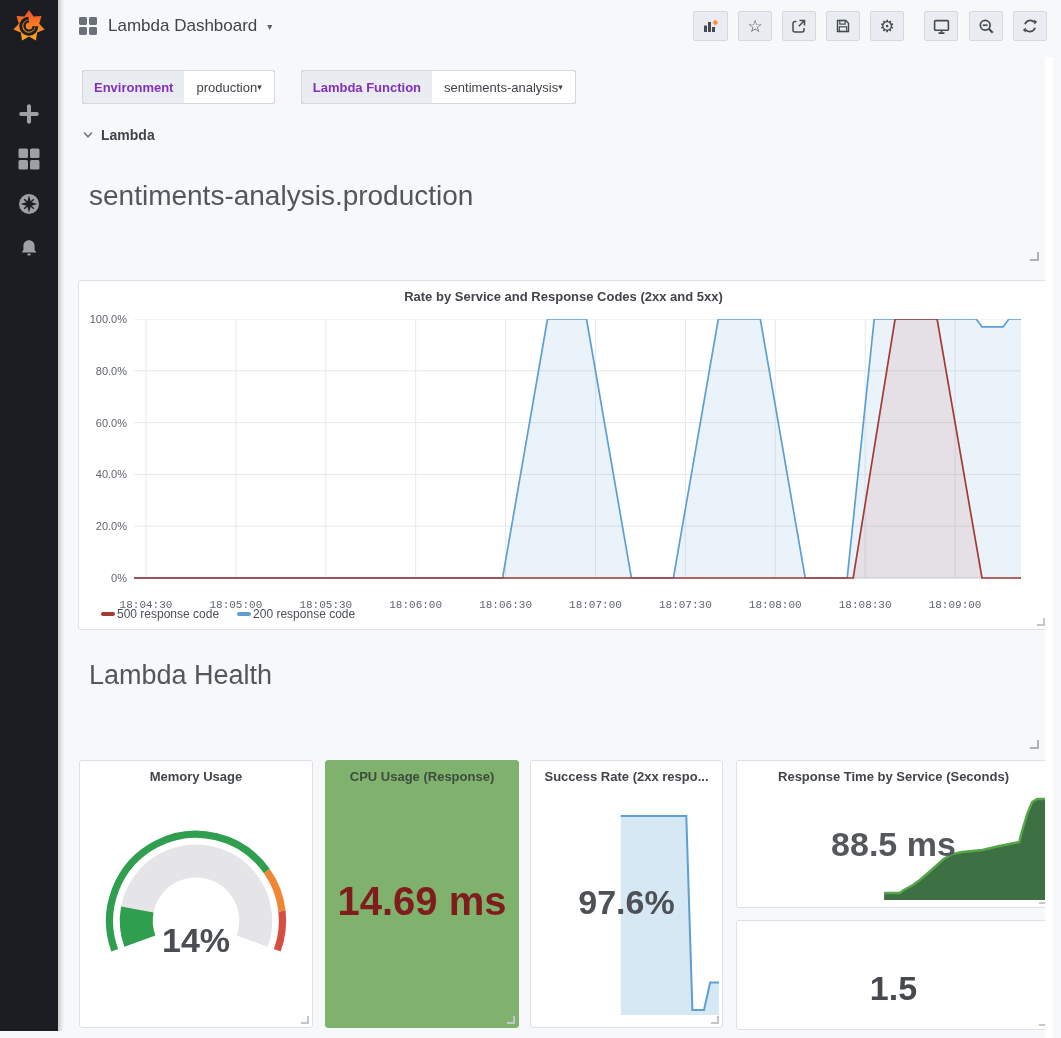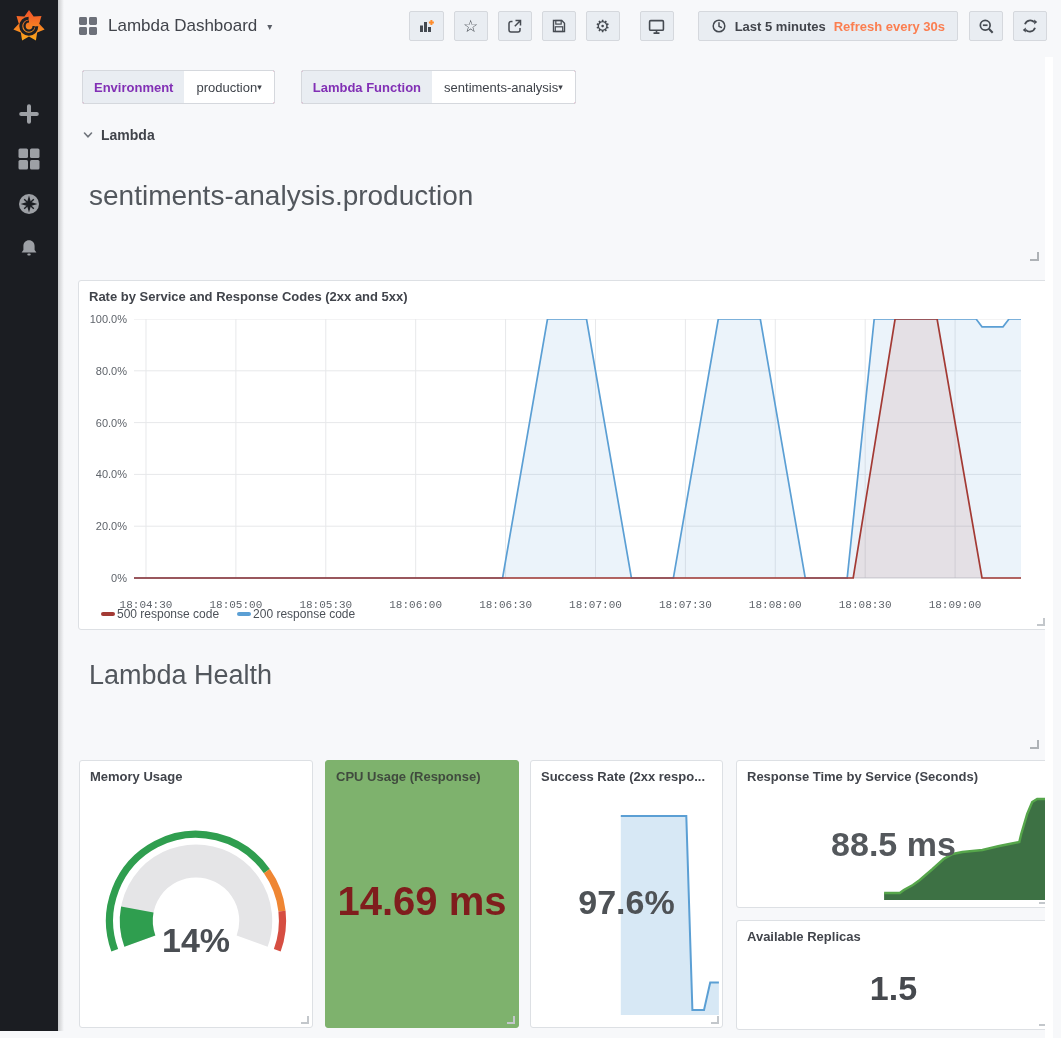--- a/index.html
+++ b/index.html
@@ -39,21 +39,21 @@
   .var-value{display:flex;align-items:center;gap:0;padding:0 12px;font-size:13px;color:#3f434a;
        cursor:pointer;background:#fff;}
   .var-value .caret{font-size:9px;color:#41444b;}
   
   .row-head{position:absolute;top:127px;left:24px;display:flex;align-items:center;gap:7px;cursor:pointer;}
   .row-title{font-weight:bold;font-size:14px;color:#41444b;}
   .dash-title{position:absolute;top:180px;left:31px;font-size:28px;font-weight:400;color:#52575d;margin:0;}
   .section-title{position:absolute;top:660px;left:31px;font-size:27px;font-weight:400;color:#52575d;margin:0;}
   
   .panel{position:absolute;background:#fff;border:1px solid #dde0e4;border-radius:3px;box-sizing:border-box;}
-  .panel-title{margin-top:8px;font-size:13px;font-weight:bold;color:#41444b;
+  .panel-title{margin-top:8px;text-align:center;font-size:13px;font-weight:bold;color:#41444b;
        white-space:nowrap;overflow:hidden;padding:0 10px;cursor:pointer;}
   .chart-panel{left:20px;top:280px;width:971px;height:350px;}
   #main-svg{position:absolute;left:55px;top:38px;}
   #y-ticks{position:absolute;left:2px;top:0;width:46px;height:350px;}
   .ytick{position:absolute;right:0;width:46px;text-align:right;font-size:11px;color:#5f646b;}
   #x-ticks{position:absolute;left:0;top:318px;width:100%;height:14px;font-family:Liberation Mono, monospace;}
   .xtick{position:absolute;transform:translateX(-50%);font-size:11px;color:#5f646b;top:0;white-space:nowrap;}
   .legend{position:absolute;left:22px;top:326px;display:flex;gap:18px;align-items:center;}
   .legend-item{display:flex;align-items:center;gap:2px;font-size:12px;color:#4c5158;cursor:pointer;}
   .legend-swatch{width:14px;height:4px;border-radius:2px;display:inline-block;}
@@ -172,28 +172,20 @@
           </div>
       </div>
 
       <div class="btn btn-monitor">
         <svg width="17" height="17" viewBox="0 0 16 16" fill="none">
           <rect x="1.5" y="2.5" width="13" height="9" rx="1" stroke="#454a51" stroke-width="1.5"></rect>
           <path d="M8 11.5 V13.8 M5.2 14.2 H10.8" stroke="#454a51" stroke-width="1.5"></path>
         </svg>
       </div>
 
-      <div class="btn timepicker">
-        <svg width="16" height="16" viewBox="0 0 16 16" fill="none">
-          <circle cx="8" cy="8" r="5.8" stroke="#454a51" stroke-width="1.5"></circle>
-          <path d="M8 4.8 V8.3 L10.4 9.5" stroke="#454a51" stroke-width="1.5" stroke-linecap="round"></path>
-        </svg>
-        <span>Last 5 minutes</span>
-        <span class="refresh-label">Refresh every 30s</span>
-      </div>
 
       <div class="btn btn-zoomout">
         <svg width="17" height="17" viewBox="0 0 16 16" fill="none">
           <circle cx="6.8" cy="6.8" r="4.6" stroke="#454a51" stroke-width="1.6"></circle>
           <path d="M10.2 10.2 L13.8 13.8" stroke="#454a51" stroke-width="2"></path>
           <path d="M4.6 6.8 H9" stroke="#454a51" stroke-width="1.6"></path>
         </svg>
       </div>
       <div class="btn btn-refresh">
         <svg width="16" height="16" viewBox="0 0 16 16" fill="none">
@@ -325,20 +317,19 @@
       <div class="panel-title">Response Time by Service (Seconds)</div>
       <svg id="response-svg" width="313" height="110">
           <polygon points="147.1,107 147.1,100.0 162.8,100.0 166.8,97.0 175.9,92.0 182.8,87.0 195.6,76.0 206.6,66.0 215.7,61.0 225.4,59.0 245.4,57.0 262.3,53.0 272.3,51.0 282.3,49.0 284.2,41.0 290.2,21.0 295.2,9.0 300.2,6.0 311.1,6.0 311.1,107" fill="#3d7144"></polygon>
           <polyline points="147.1,100.0 162.8,100.0 166.8,97.0 175.9,92.0 182.8,87.0 195.6,76.0 206.6,66.0 215.7,61.0 225.4,59.0 245.4,57.0 262.3,53.0 272.3,51.0 282.3,49.0 284.2,41.0 290.2,21.0 295.2,9.0 300.2,6.0 311.1,6.0" fill="none" stroke="#56a64b" stroke-width="2.4"></polyline>
         </svg>
       <div class="big-value response-value">88.5 ms</div>
       <div class="corner-br"></div>
     </section>
 
     <section class="panel p-replicas">
-      <div class="panel-title">Available Replicas</div>
       <div class="big-value replicas-value">1.5</div>
       <div class="corner-br"></div>
     </section>
 
     <div class="scroll-strip"></div>
   </div>
 </div>
 
 </body></html>

